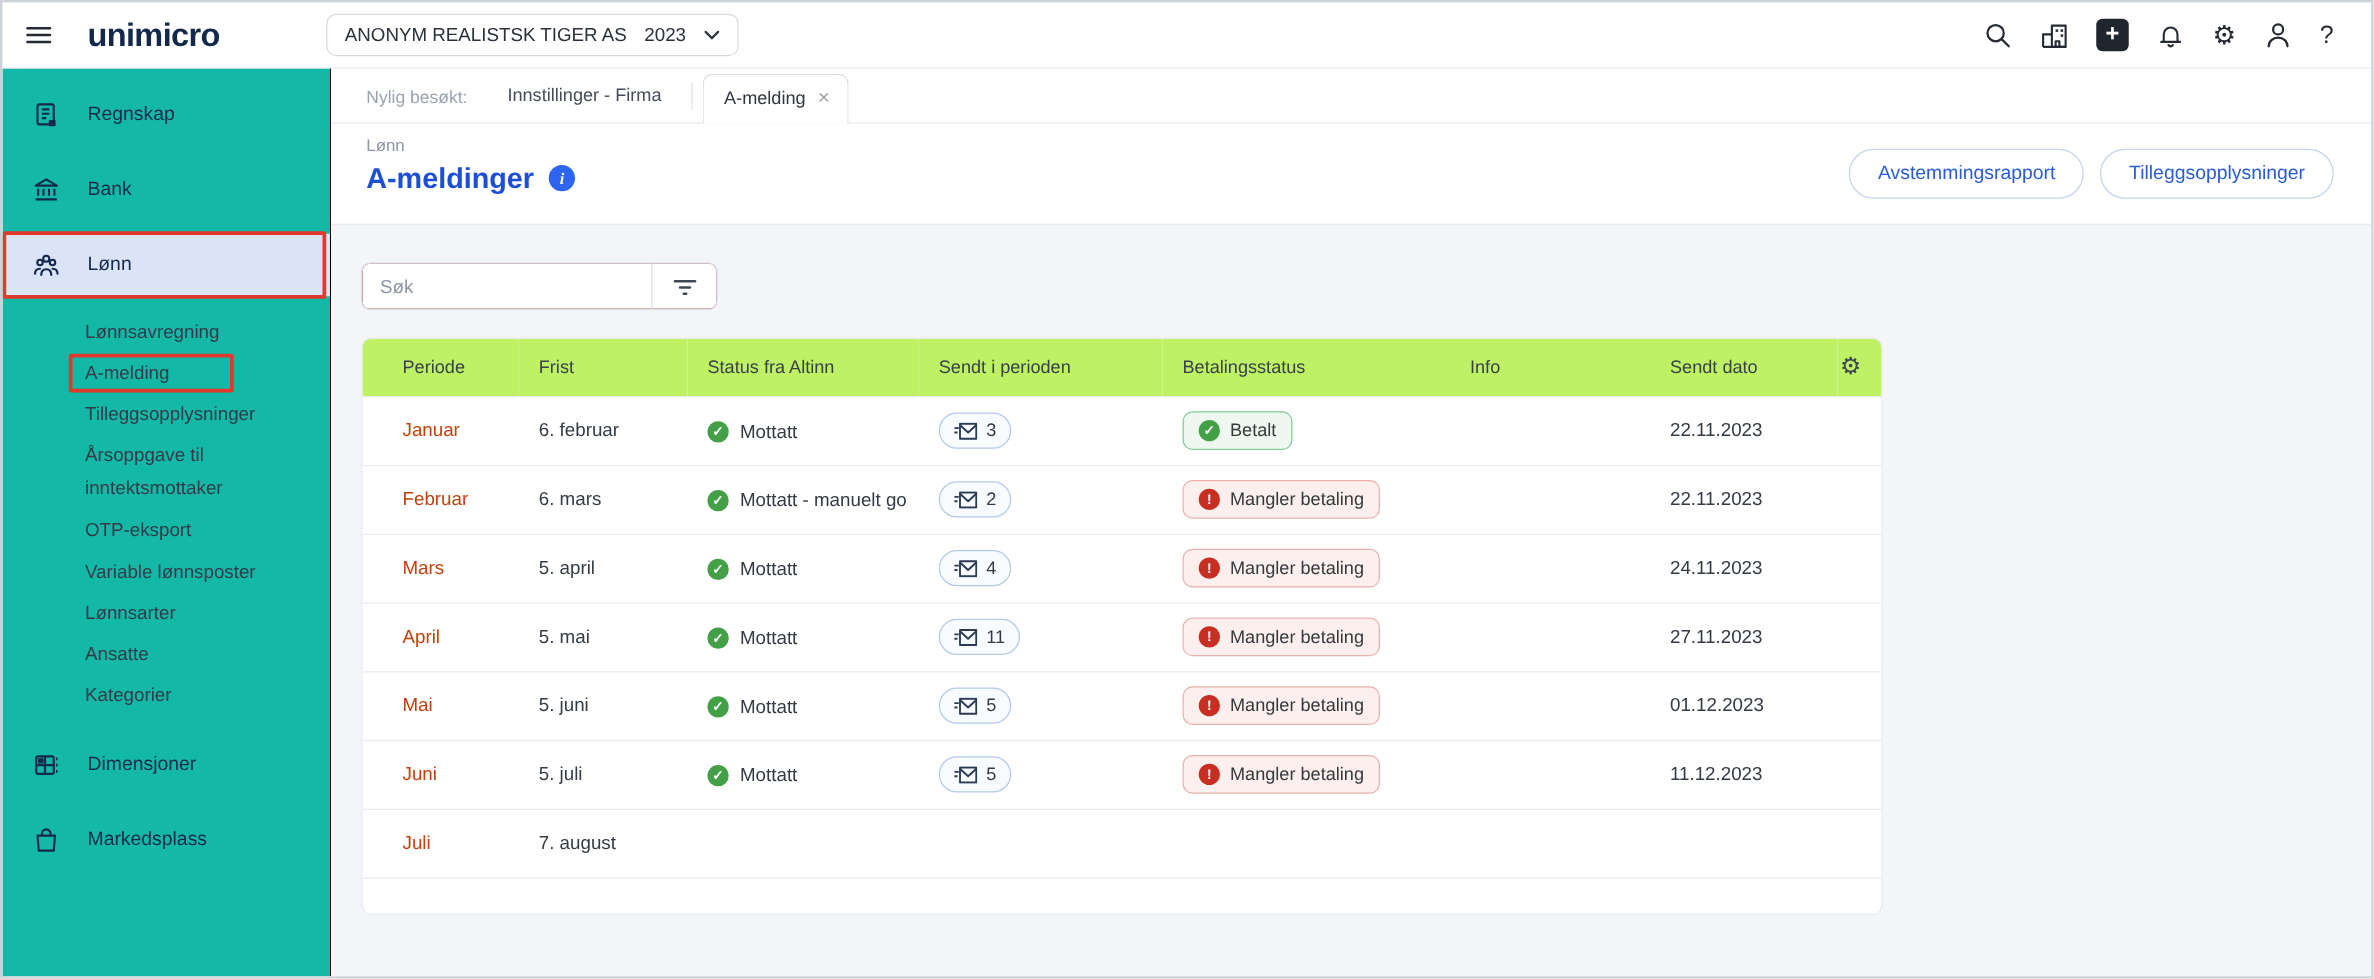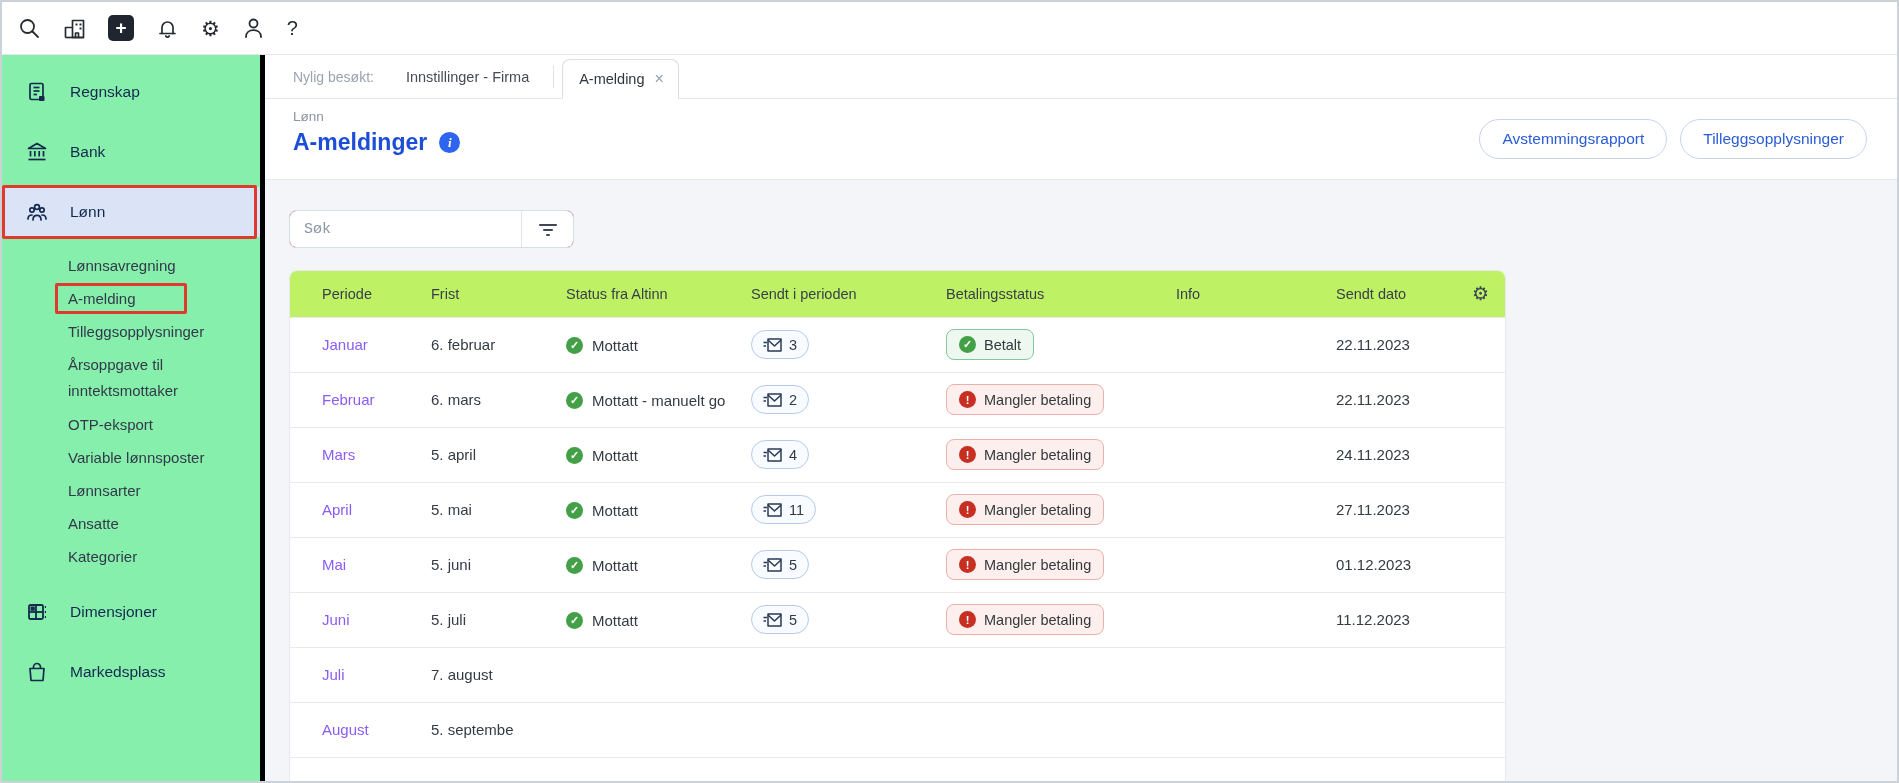--- a/index.html
+++ b/index.html
@@ -16,21 +16,21 @@
   .company-select { margin-left:85px; height:34px; display:flex; align-items:center; gap:14px; border:1px solid #d5dae2; border-radius:8px; background:#fff; padding:0 14px; font-size:15px; color:#2b313b; cursor:pointer; font-family:inherit; }
   .topbar-right { display:flex; align-items:center; gap:22px; }
   .plus-tile { width:26px; height:26px; background:#20262f; border-radius:5px; color:#fff; font-size:19px; font-weight:700; line-height:24px; text-align:center; }
   .glyph-icon { font-size:21px; color:#262b33; line-height:1; }
   .help-glyph { font-size:20px; color:#262b33; font-weight:500; }
 
   
   .shell { flex:1; display:flex; min-height:0; }
 
   
-  .sidebar { width:263px; flex:0 0 263px; border-right:5px solid #000000; background:#86efac; padding-top:12px; overflow:hidden; }
+  .sidebar { width:263px; flex:0 0 263px; border-right:1px solid #000000; background:#14b8a6; padding-top:12px; overflow:hidden; }
   .nav-item { position:relative; height:50px; margin-bottom:10px; display:flex; align-items:center; gap:22px; padding-left:24px; font-size:15.5px; font-weight:500; color:#14294d; cursor:pointer; }
   .nav-item.active { background:#dbe4f7; }
   .annot { position:absolute; border:3px solid #e0392d; border-radius:2px; pointer-events:none; }
   .annot-lonn { left:0; right:3px; top:-2px; bottom:-2px; }
   .subnav { padding:2px 0 6px 0; margin-bottom:8px; }
   .subnav-item { position:relative; display:block; padding-left:66px; line-height:33px; font-size:15px; color:#323a49; cursor:pointer; white-space:nowrap; }
   .subnav-item.two-line { line-height:26px; padding-top:4px; padding-bottom:4px; white-space:normal; max-width:215px; }
   .annot-amelding { left:53px; top:1px; width:132px; height:31px; }
 
   
@@ -48,34 +48,34 @@
   .page-title { font-size:23px; font-weight:700; color:#1d4ed8; }
   .info-dot { width:21px; height:21px; border-radius:50%; background:#2d64f0; color:#fff; font-size:13px; font-weight:700; font-style:italic; display:flex; align-items:center; justify-content:center; cursor:pointer; font-family:"Liberation Serif", serif; }
   .header-actions { display:flex; align-items:center; gap:13px; margin-top:10px; }
   .pill-btn { height:40px; padding:0 22px; border:1px solid #c6d3ec; border-radius:20px; background:#fff; color:#2a5cd6; font-size:15.5px; font-weight:500; cursor:pointer; font-family:inherit; white-space:nowrap; }
   .annot-btn-wrap { position:relative; display:inline-block; }
   .annot-button { left:-7px; right:-7px; top:-6px; bottom:-6px; }
 
   .content { flex:1; background:#f3f5f9; border-top:1px solid #e7eaef; padding:30px 0 0 24px; overflow:hidden; }
 
   
-  .search-widget { width:285px; height:38px; display:flex; background:#b91c1c; border:1px solid #d8dee8; border-radius:7px; overflow:hidden; margin-bottom:22px;font-family:Liberation Mono, monospace; }
+  .search-widget { width:285px; height:38px; display:flex; background:#b91c1c; border:1px solid #d8dee8; border-radius:7px; overflow:hidden; margin-bottom:22px; }
   .search-input { flex:1; border:none; outline:none; padding:0 14px; font-size:15px; color:#333; font-family:inherit; }
   .search-input::placeholder { color:#8c95a2; }
   .filter-btn { width:52px; border:none; border-left:1px solid #e1e6ed; background:#fff; display:flex; align-items:center; justify-content:center; cursor:pointer; }
 
   
   .table-card { width:1217px; background:#fff; border:1px solid #e6eaef; border-radius:8px; overflow:hidden; }
   table { width:100%; border-collapse:collapse; table-layout:fixed; }
   thead th { background:#bef264; height:46px; font-size:14.5px; font-weight:400; color:#39404b; text-align:left; padding:0 0 0 16px; white-space:nowrap; }
   thead th.first, tbody td.first { padding-left:32px; }
   thead th.gear-col { padding:0 18px 0 0; text-align:right; }
   tbody td { height:55px; border-top:1px solid #e7ebf0; padding:0 0 0 16px; font-size:15px; color:#343b44; white-space:nowrap; overflow:hidden; }
   tbody tr.partial td { height:29px; }
-  .month-link { color:#8b5cf6; text-decoration:none; cursor:pointer; }
+  .month-link { color:#c2410c; text-decoration:none; cursor:pointer; }
   .gear-glyph { font-size:19px; color:#3b4553; cursor:pointer; line-height:1; }
 
   .status-wrap { display:inline-flex; align-items:center; gap:9px; }
   .dot { width:17px; height:17px; border-radius:50%; display:inline-flex; align-items:center; justify-content:center; flex:0 0 17px; font-size:11px; font-weight:700; color:#fff; }
   .dot-green { background:#43a047; }
   .dot-red { background:#c62f21; }
 
   .sent-pill { display:inline-flex; align-items:center; gap:7px; height:29px; padding:0 11px; border:1px solid #b5c9ea; border-radius:15px; background:#f8fbff; color:#333a46; font-size:14.5px; }
 
   .pay-pill { display:inline-flex; align-items:center; gap:8px; height:31px; padding:0 12px; border-radius:8px; font-size:14.5px; color:#333a3c; }
@@ -83,20 +83,39 @@
   .pay-missing { background:#fdefee; border:1px solid #e8b2ab; }
 
   svg { display:block; }
 </style>
 </head>
 <body>
 
 <div class="page">
 
   <header class="topbar">
+    <div class="topbar-left">
+      <button class="icon-btn hamburger">
+        <svg width="24" height="24" viewBox="0 0 24 24" fill="none" stroke="#262b33" stroke-width="2" stroke-linecap="round">
+            <line x1="3" y1="6.5" x2="21" y2="6.5"></line>
+            <line x1="3" y1="12" x2="21" y2="12"></line>
+            <line x1="3" y1="17.5" x2="21" y2="17.5"></line>
+          </svg>
+      </button>
+      <div class="logo">unimicro</div>
+      <button class="company-select">
+        <span>ANONYM REALISTSK TIGER AS</span>
+        <span>2023</span>
+        <span>
+          <svg width="13" height="8" viewBox="0 0 13 8" fill="none" stroke="#30363f" stroke-width="1.8" stroke-linecap="round">
+              <polyline points="1.5,1.5 6.5,6.5 11.5,1.5"></polyline>
+            </svg>
+        </span>
+      </button>
+    </div>
     <div class="topbar-right">
       <button class="icon-btn">
         <svg width="23" height="23" viewBox="0 0 23 23" fill="none" stroke="#262b33" stroke-width="1.8" stroke-linecap="round">
             <circle cx="9.5" cy="9.5" r="6.5"></circle>
             <line x1="14.5" y1="14.5" x2="20" y2="20"></line>
           </svg>
       </button>
       <button class="icon-btn">
         <svg width="23" height="23" viewBox="0 0 23 23" fill="none" stroke="#262b33" stroke-width="1.7" stroke-linejoin="round">
             <path d="M2.5 20.5 V10.5 h7"></path>
@@ -458,30 +477,20 @@
                 <td class="first"><a class="month-link">Juli</a></td>
                 <td>7. august</td>
                 <td></td>
                 <td></td>
                 <td></td>
                 <td></td>
                 <td></td>
                 <td></td>
               </tr>
 
-              <tr>
-                <td class="first"><a class="month-link">August</a></td>
-                <td>5. septembe</td>
-                <td></td>
-                <td></td>
-                <td></td>
-                <td></td>
-                <td></td>
-                <td></td>
-              </tr>
 
               <tr class="partial">
                 <td colspan="8"></td>
               </tr>
 
             </tbody>
           </table>
         </div>
 
       </div>

